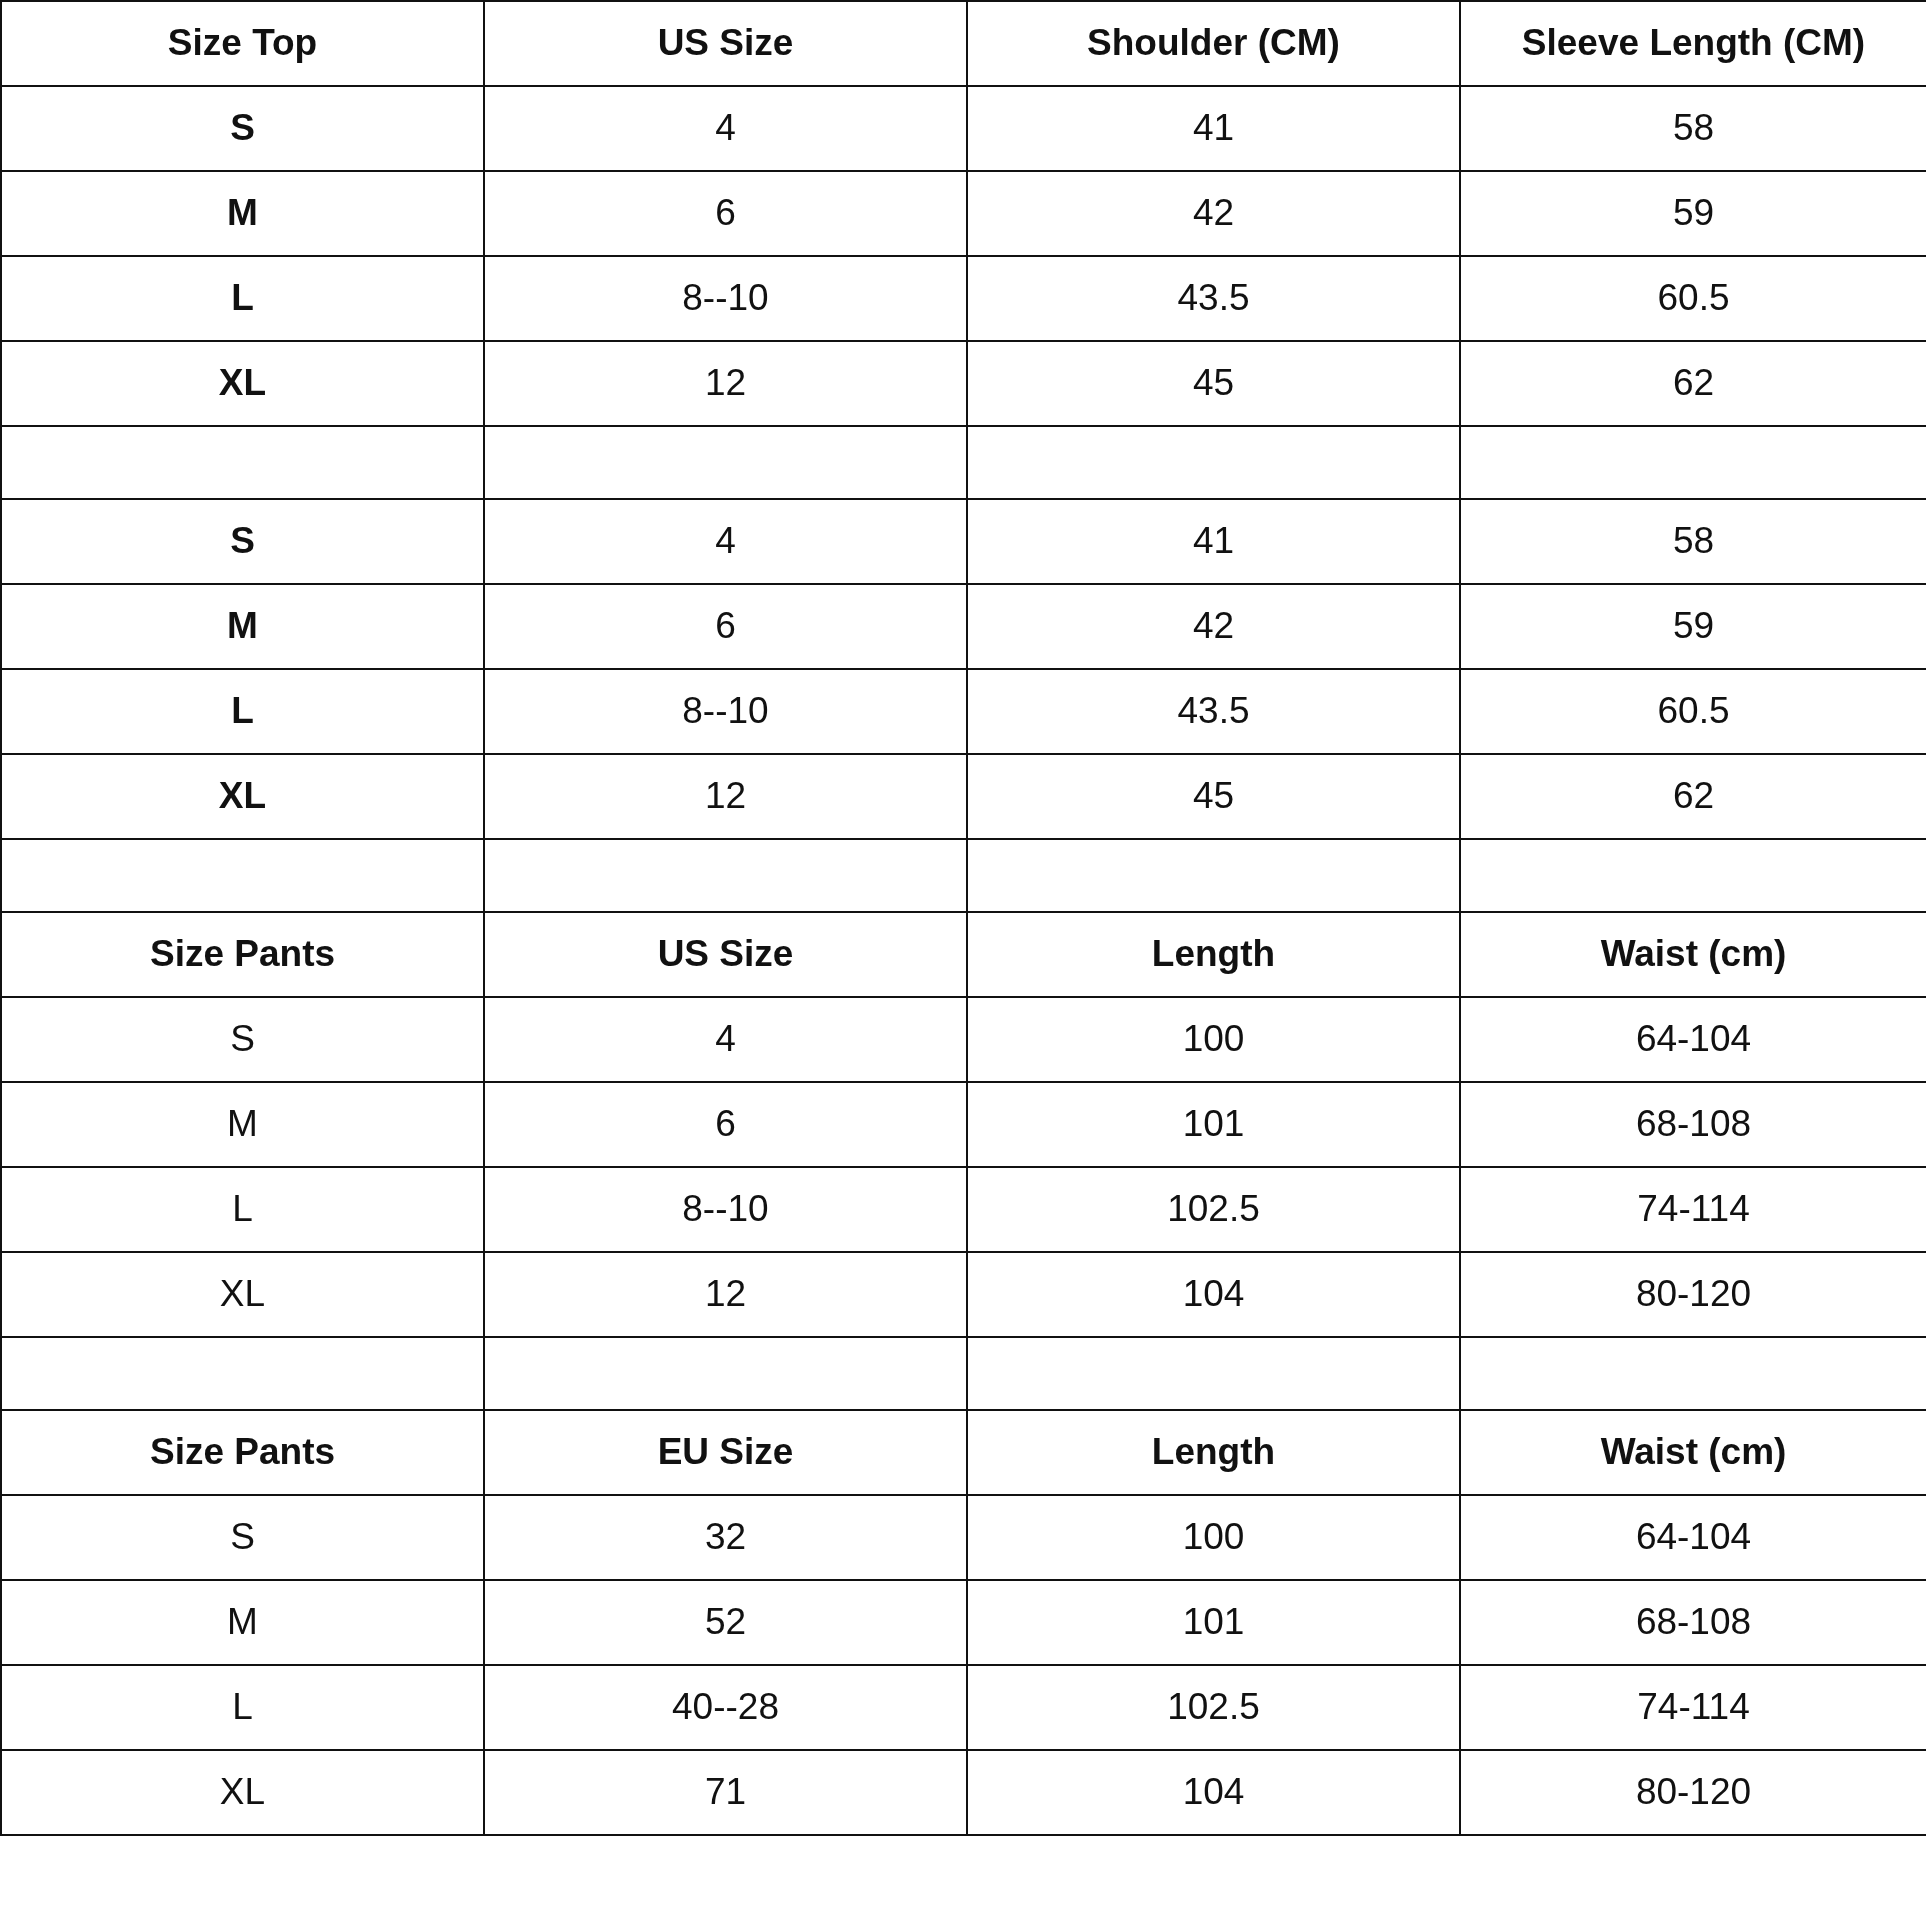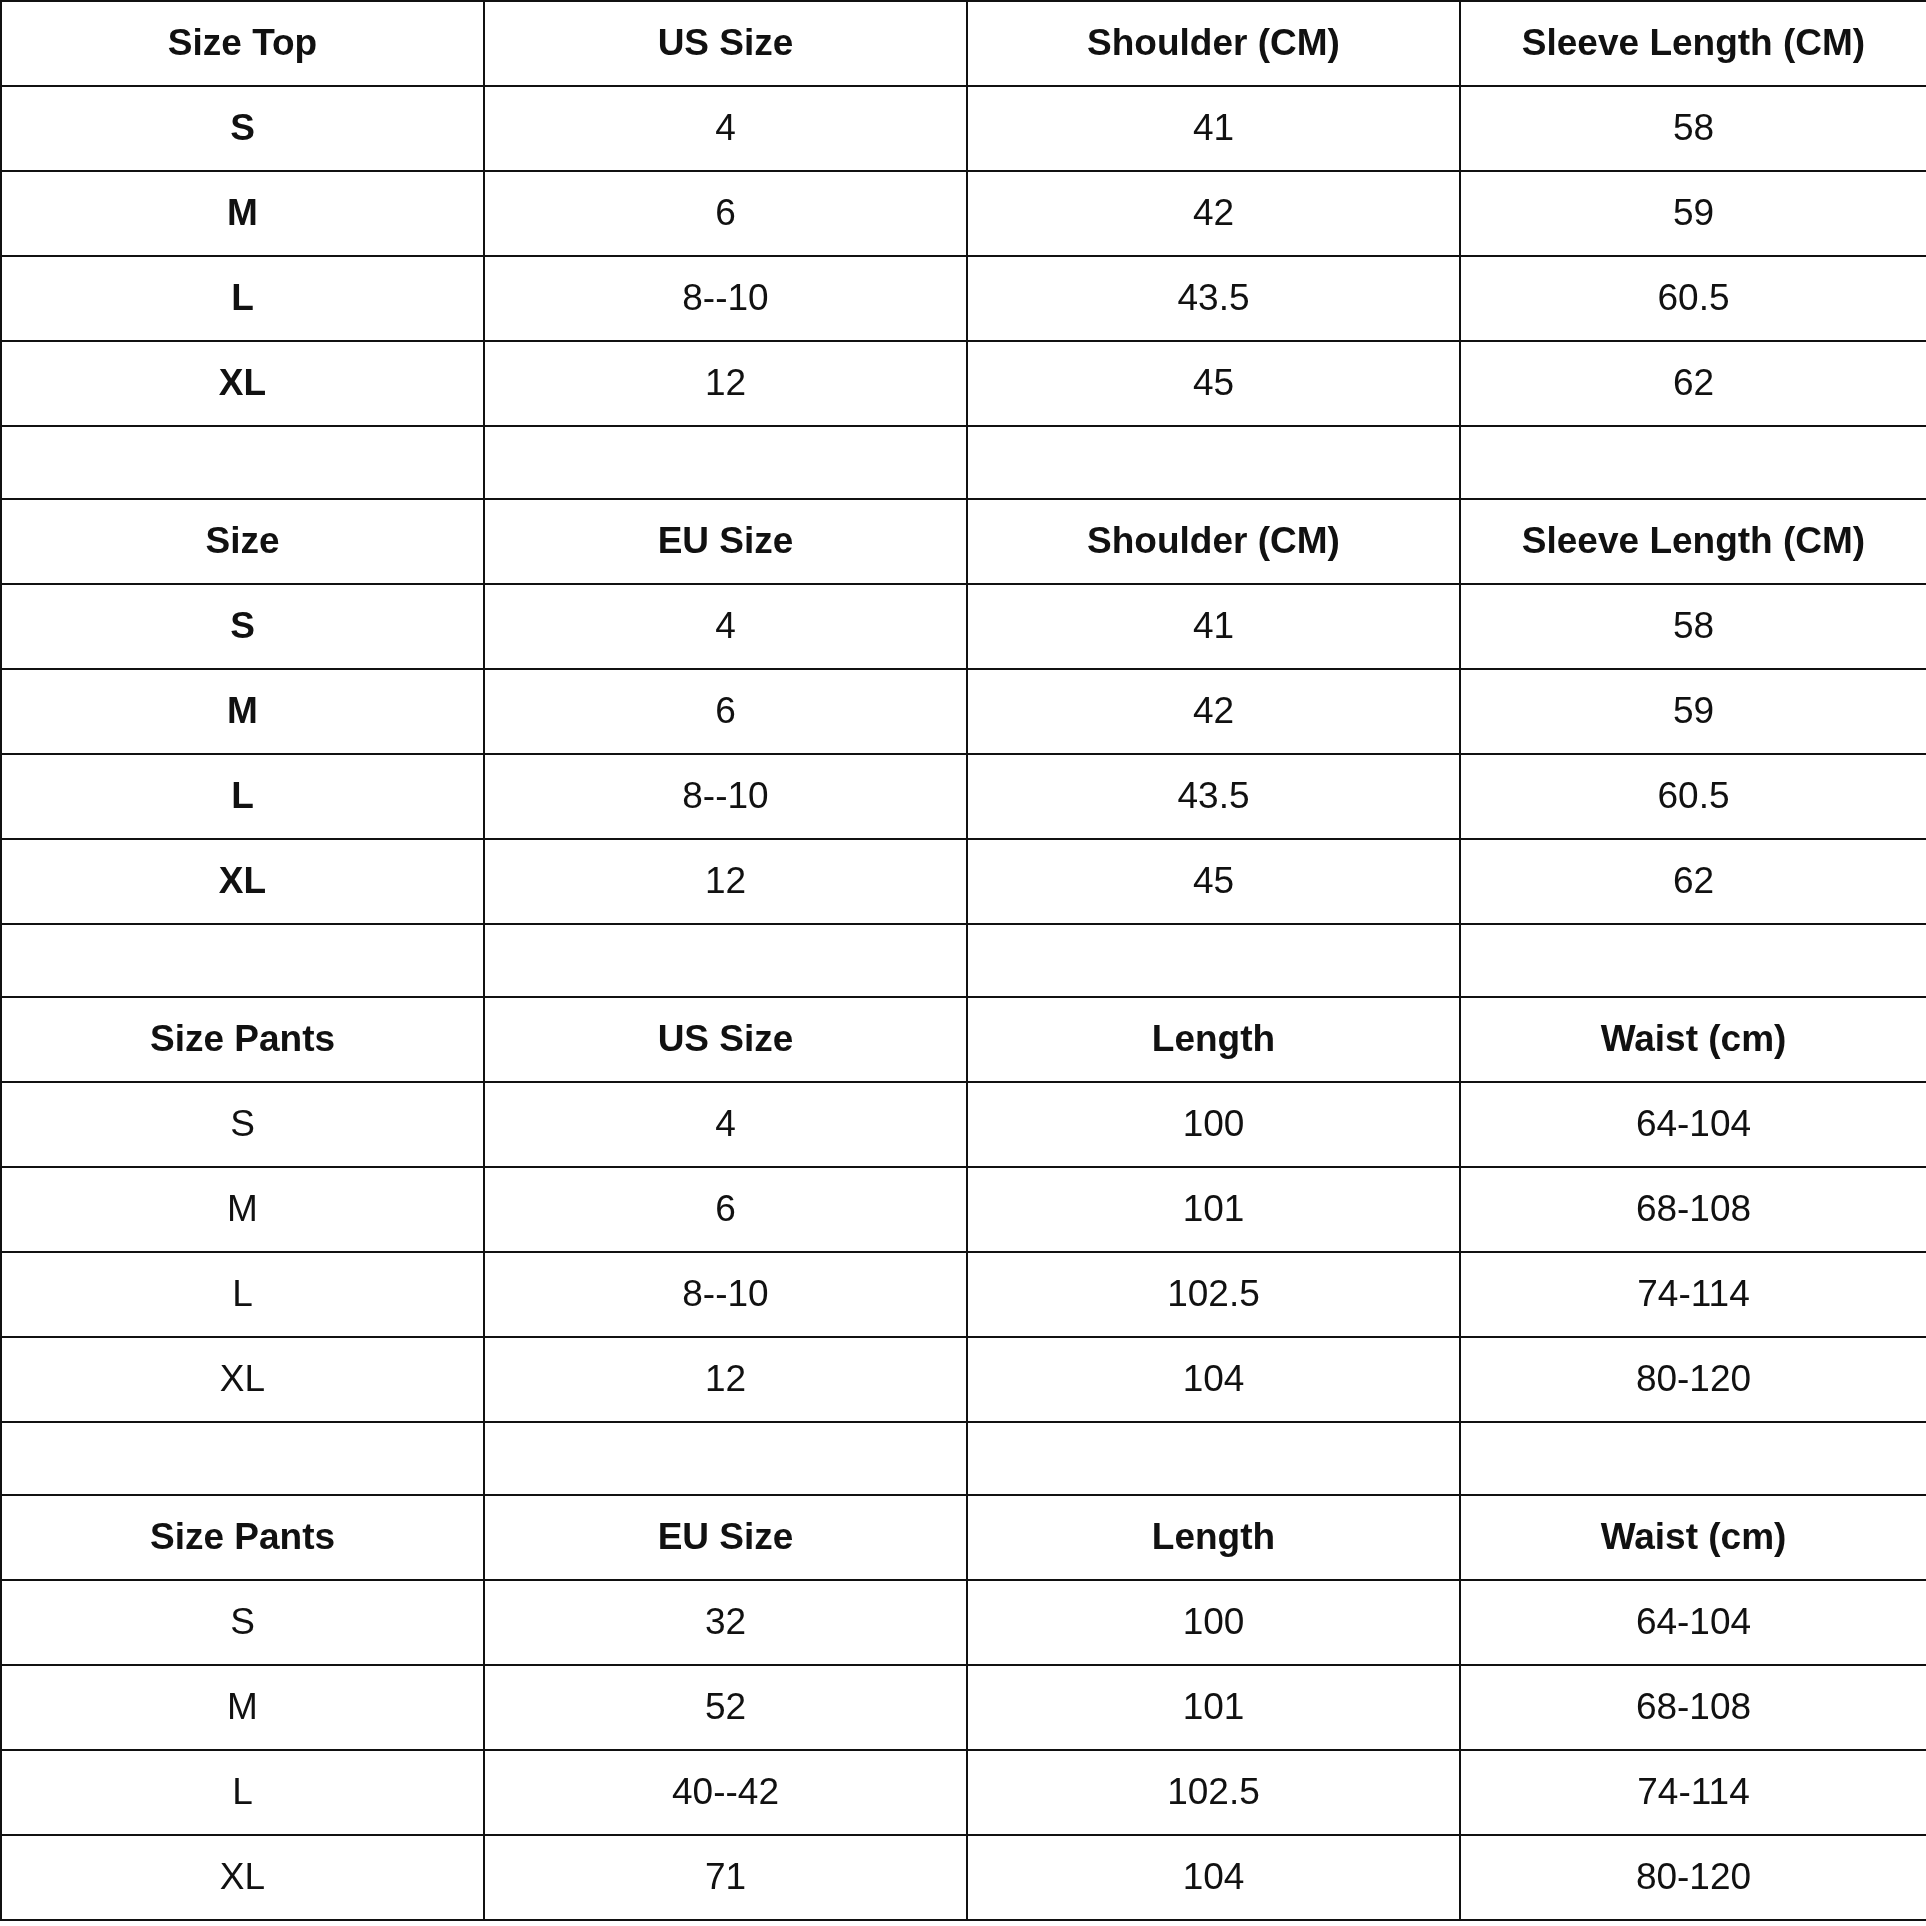--- a/index.html
+++ b/index.html
@@ -110,26 +110,20 @@
           <td>45</td>
           <td>62</td>
         </tr>
         <tr class="gap-row">
           <td>&nbsp;</td>
           <td>&nbsp;</td>
           <td class="nolast">&nbsp;</td>
           <td class="lastgap">&nbsp;</td>
         </tr>
         <tr>
-          <td class="header-cell">Size</td>
-          <td class="header-cell">EU Size</td>
-          <td class="header-cell">Shoulder (CM)</td>
-          <td class="header-cell">Sleeve Length (CM)</td>
-        </tr>
-        <tr>
           <td class="size-label-bold">S</td>
           <td>4</td>
           <td>41</td>
           <td>58</td>
         </tr>
         <tr>
           <td class="size-label-bold">M</td>
           <td>6</td>
           <td>42</td>
           <td>59</td>
@@ -201,21 +195,21 @@
           <td>64-104</td>
         </tr>
         <tr>
           <td class="size-label-plain">M</td>
           <td>52</td>
           <td>101</td>
           <td>68-108</td>
         </tr>
         <tr>
           <td class="size-label-plain">L</td>
-          <td>40--42</td>
+          <td>40--28</td>
           <td>102.5</td>
           <td>74-114</td>
         </tr>
         <tr>
           <td class="size-label-plain">XL</td>
           <td>71</td>
           <td>104</td>
           <td>80-120</td>
         </tr>
       </tbody>

